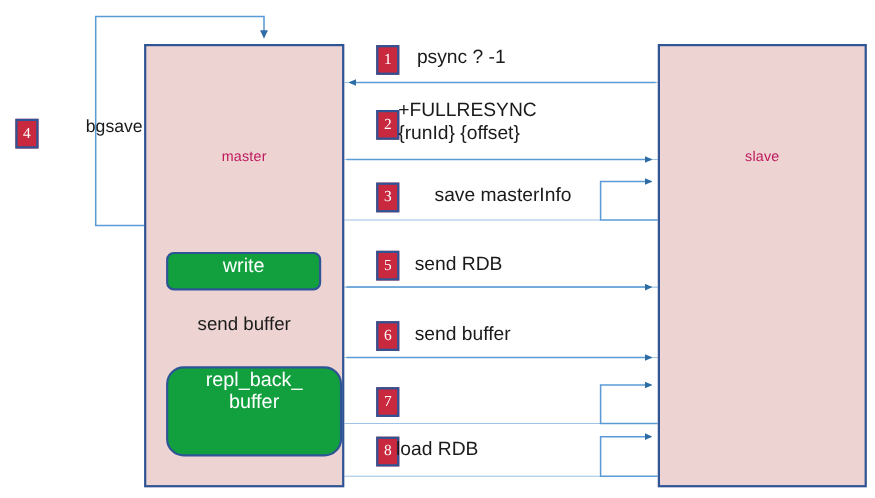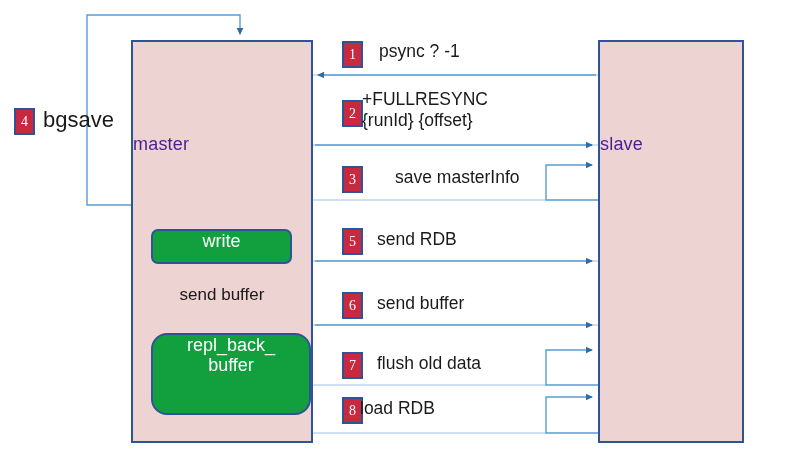--- a/index.html
+++ b/index.html
@@ -25,26 +25,27 @@
   
   .node-box {
     position: absolute;
     background: #edd3d2;
     border: 2px solid #2e5496;
     box-sizing: border-box;
   }
   .node-label {
     position: absolute;
     width: 100%;
-    color: #4c1d95;
-    font-size: 18px;
+    text-align: center;
+    color: #be185d;
+    font-size: 13px;
     letter-spacing: 0.2px;
   }
   #master-box { left: 131px; top: 40px; width: 182px; height: 403px; }
-  #slave-box  { left: 598px; top: 40px; width: 146px; height: 403px; }
+  #slave-box  { left: 598px; top: 40px; width: 190px; height: 403px; }
   #master-label { top: 92px; }
   #slave-label  { top: 92px; }
 
   
   .green-box {
     position: absolute;
     background: #12a03f;
     border: 2px solid #2e5496;
     box-sizing: border-box;
     color: #ffffff;
@@ -88,21 +89,21 @@
     font-family: "Liberation Serif", serif;
   }
   
   .caption {
     position: absolute;
     color: #1a1a1a;
     font-size: 17.5px;
     line-height: 1.18;
     white-space: pre;
   }
-  #bgsave-caption { font-size: 22px; }
+  #bgsave-caption { font-size: 16px; margin-left: 35px; }
 </style>
 </head>
 <body>
 
 <div id="canvas">
 
   <svg class="svg-layer" viewBox="0 0 795 453" xmlns="http://www.w3.org/2000/svg">
     <defs>
       <marker id="arrow-r" markerWidth="7" markerHeight="7" refX="6" refY="3.2" orient="auto" markerUnits="userSpaceOnUse">
         <path d="M0,0 L7,3.2 L0,6.4 z" fill="#2e6da4"></path>
@@ -190,20 +191,19 @@
   <div class="caption" style="left:377px; top:229px;">send RDB</div>
 
   <div class="badge" style="left:342px; top:292px;">
     <span>6</span>
   </div>
   <div class="caption" style="left:377px; top:293px;">send buffer</div>
 
   <div class="badge" style="left:342px; top:352px;">
     <span>7</span>
   </div>
-  <div class="caption" style="left:377px; top:353px;">flush old data</div>
 
   <div class="badge" style="left:342px; top:397px;">
     <span>8</span>
   </div>
   <div class="caption" style="left:360px; top:398px;">load RDB</div>
 
 </div>
 
 </body></html>

